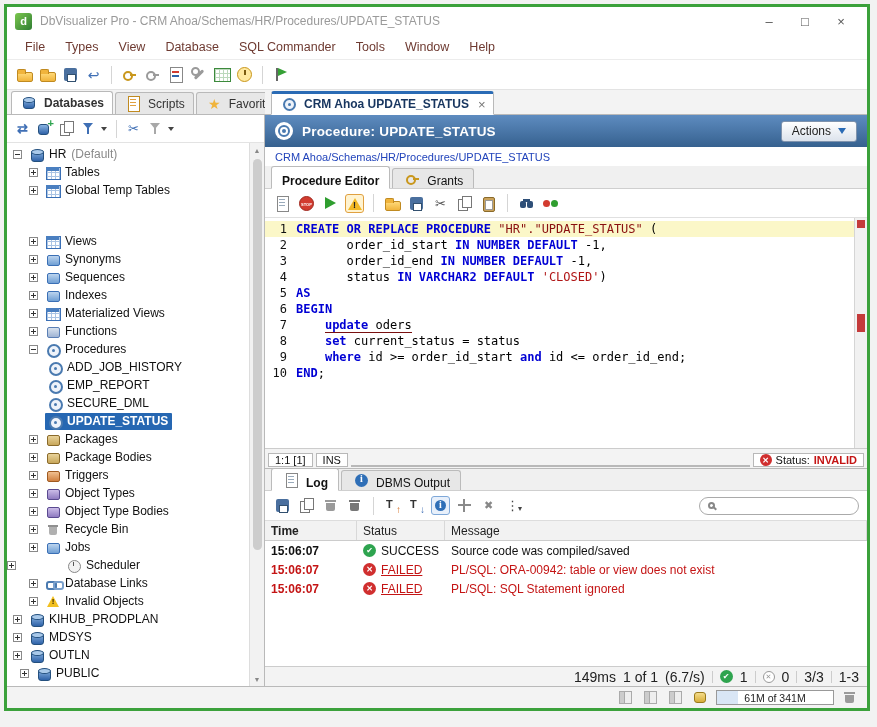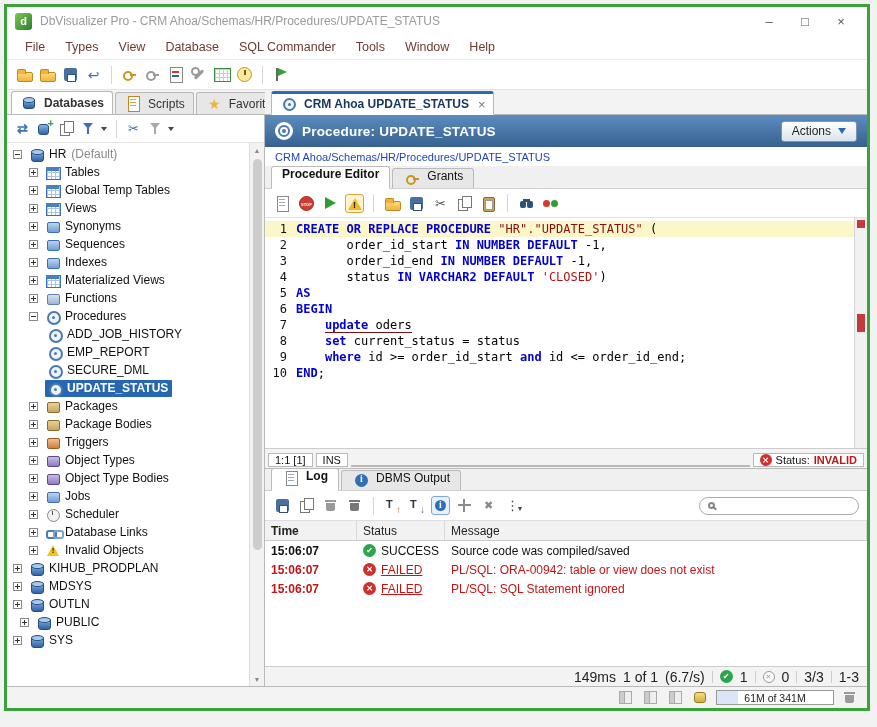--- a/index.html
+++ b/index.html
@@ -79,21 +79,21 @@
   .objheader{height:32px;background:linear-gradient(#5e8cc0,#36618f);display:flex;align-items:center;padding:0 10px;color:#fff;flex:none}
   .obj-icon{width:18px;height:18px;border-radius:50%;background:#fff;position:relative;margin-right:9px;flex:none}
   .obj-icon::before{content:"";position:absolute;inset:3px;border:2px solid #4a7ab0;border-radius:50%}
   .obj-icon::after{content:"";position:absolute;inset:7px;background:#4a7ab0;border-radius:50%}
   .obj-title{font-size:13.5px;font-weight:bold;letter-spacing:.2px}
   .actions-btn{margin-left:auto;height:21px;display:flex;align-items:center;gap:7px;background:linear-gradient(#ffffff,#dce3ec);border:1px solid #7f93ad;border-radius:3px;padding:0 10px;color:#222;font-size:12px}
   .caret-blue{width:0;height:0;border-left:4px solid transparent;border-right:4px solid transparent;border-top:6px solid #2a6bb5}
   .breadcrumb{height:19px;display:flex;align-items:center;padding:0 10px;color:#2244bb;font-size:11px;background:#fff;flex:none}
 
   .edittabs{height:23px;display:flex;align-items:flex-end;background:#f0f0f0;padding-left:6px;border-bottom:1px solid #cfcfcf;flex:none}
-  .etab{height:20px;display:flex;align-items:flex-start;gap:5px;padding:0 10px;border:1px solid #bbb;border-bottom:none;border-radius:3px 3px 0 0;background:#e7e7e7;margin-right:2px;font-size:12px;white-space:nowrap}
+  .etab{height:20px;display:flex;align-items:flex-end;gap:5px;padding:0 10px;border:1px solid #bbb;border-bottom:none;border-radius:3px 3px 0 0;background:#e7e7e7;margin-right:2px;font-size:12px;white-space:nowrap}
   .etab.selected{background:#fff;font-weight:bold;height:23px;border-bottom:1px solid #fff;margin-bottom:-1px}
 
   .edittoolbar{height:29px;display:flex;align-items:center;gap:5px;padding:0 8px;background:#fff;border-bottom:1px solid #e0e0e0;flex:none}
 
   .editor{flex:1;display:flex;min-height:0;background:#fff}
   .code{flex:1;font-family:"DejaVu Sans Mono",monospace;font-size:12px;line-height:16px;padding-top:3px;overflow:hidden}
   .codeline{display:flex;height:16px}
   .codeline.hl{background:#fbf7c8}
   .lnum{width:22px;text-align:right;margin-right:9px;color:#111;flex:none;white-space:pre}
   .codetext span{white-space:pre}
@@ -316,21 +316,21 @@
                 <span class="tree-label">Tables</span>
               </span>
             </div>
             <div class="tree-row" style="padding-left: 22px;">
               <span class="exp plus"></span>
               <span class="row-core">
                 <span class="tic tic-grid"></span>
                 <span class="tree-label">Global Temp Tables</span>
               </span>
             </div>
-            <div class="tree-row" style="padding-left: 22px;">
+            <div class="tree-row" style="padding-left: 22px; margin-top: 33px;">
               <span class="exp plus"></span>
               <span class="row-core">
                 <span class="tic tic-grid"></span>
                 <span class="tree-label">Views</span>
               </span>
             </div>
             <div class="tree-row" style="padding-left: 22px;">
               <span class="exp plus"></span>
               <span class="row-core">
                 <span class="tic tic-cube"></span>
@@ -427,25 +427,32 @@
             <div class="tree-row" style="padding-left: 22px;">
               <span class="exp plus"></span>
               <span class="row-core">
                 <span class="tic tic-objtype"></span>
                 <span class="tree-label">Object Type Bodies</span>
               </span>
             </div>
             <div class="tree-row" style="padding-left: 22px;">
               <span class="exp plus"></span>
               <span class="row-core">
+                <span class="tic tic-bin"></span>
+                <span class="tree-label">Recycle Bin</span>
+              </span>
+            </div>
+            <div class="tree-row" style="padding-left: 22px;">
+              <span class="exp plus"></span>
+              <span class="row-core">
                 <span class="tic tic-cube"></span>
                 <span class="tree-label">Jobs</span>
               </span>
             </div>
-            <div class="tree-row" style="padding-left: 22px;">
+            <div class="tree-row" style=" gap: 43px;">
               <span class="exp plus"></span>
               <span class="row-core">
                 <span class="tic tic-sched"></span>
                 <span class="tree-label">Scheduler</span>
               </span>
             </div>
             <div class="tree-row" style="padding-left: 22px;">
               <span class="exp plus"></span>
               <span class="row-core">
                 <span class="tic tic-link"></span>

